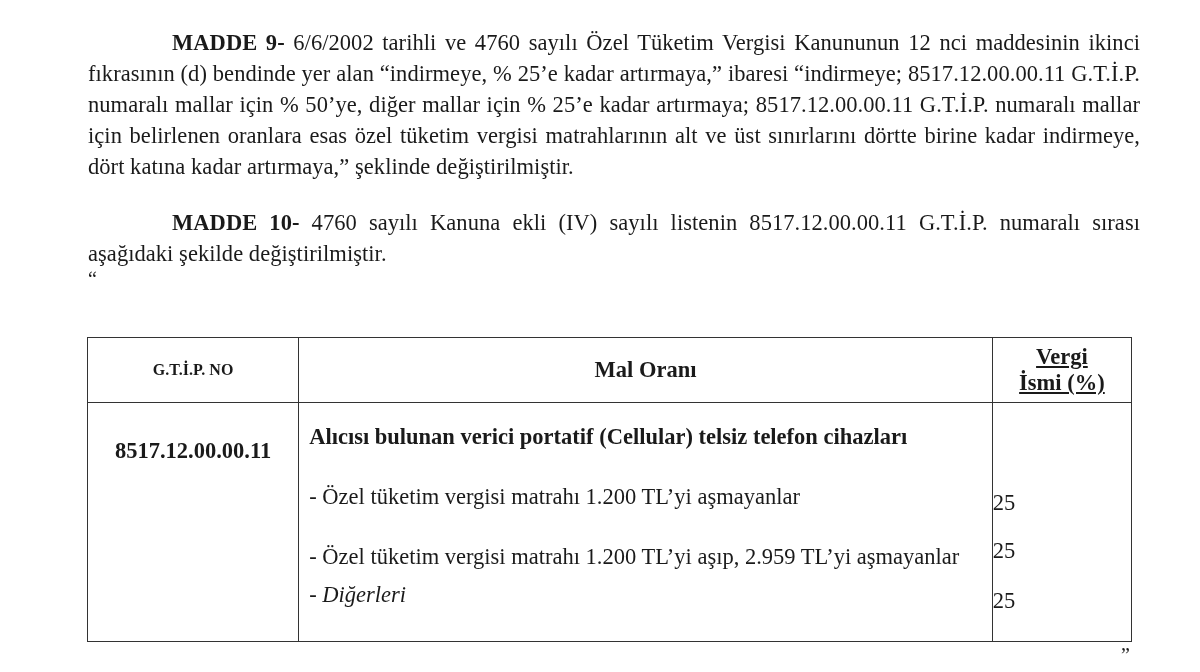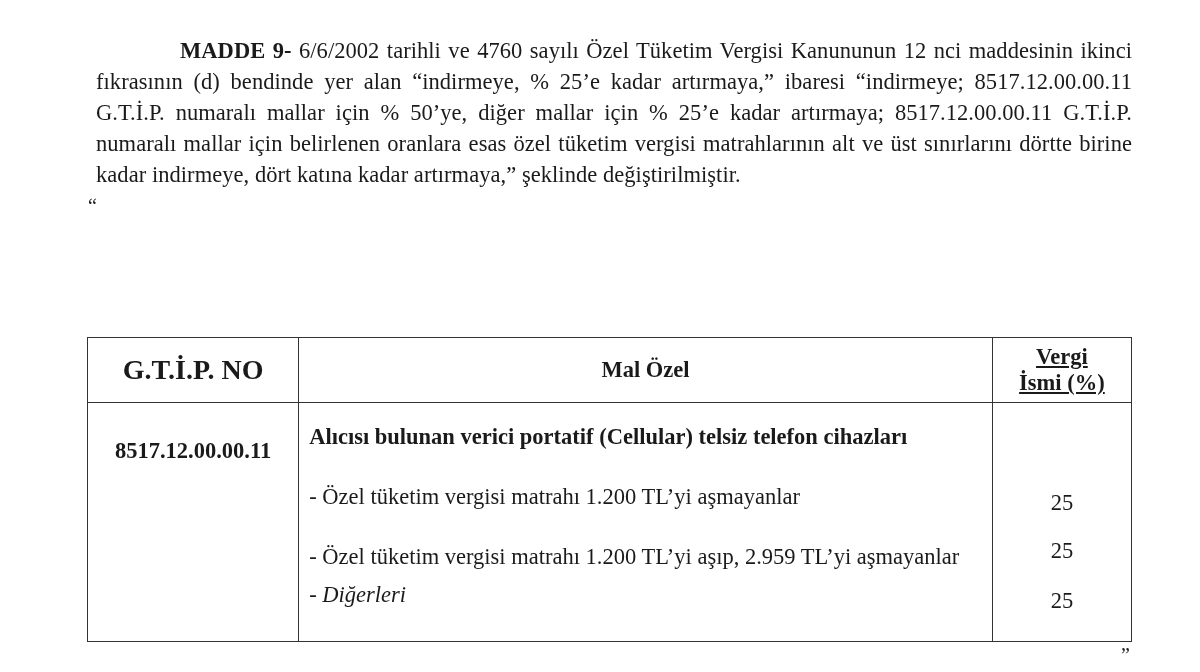--- a/index.html
+++ b/index.html
@@ -19,21 +19,21 @@
       position: absolute;
       left: 88px;
       top: 27px;
       width: 1052px;
     }
     .para {
       font-size: 22.5px;
       line-height: 31px;
       text-align: justify;
       text-align-last: left;
-      margin: 8px;
+      margin: 0;
       text-indent: 84px;
       letter-spacing: 0.05px;
     }
     .para b {
       font-weight: bold;
     }
     .para + .para {
       margin-top: 25px;
     }
     .quote-open {
@@ -58,21 +58,21 @@
     }
     table.gtip th {
       font-weight: bold;
       height: 64px;
       vertical-align: middle;
       text-align: center;
     }
     .col-gtip { width: 211px; }
     .col-mal { width: 693px; }
     .col-rate { width: 139px; }
-    .th-gtip { font-size: 28px; }
+    .th-gtip { font-size: 16px; }
     .th-rate { line-height: 26px; padding-top: 2px; text-decoration: underline; }
     .gtip-code {
       font-weight: bold;
       text-align: center;
       padding-top: 34px !important;
       margin-top: 39px;
     }
     .mal-cell {
       padding: 20px 6px 6px 10px !important;
     }
@@ -80,52 +80,53 @@
       font-weight: bold;
       line-height: 28px;
       margin-bottom: 16px;
     }
     .mal-line {
       line-height: 28px;
       margin-top: 32px;
     }
     .mal-line.gap { margin-top: 10px; font-style: italic; }
     .rate-cell {
-      text-align: center;
+      text-align: left;
       padding-top: 86px !important;
     }
     .rate-val { line-height: 28px; }
     .rate-val.r1 { margin-bottom: 20px; }
     .rate-val.r2 { margin-bottom: 22px; }
     .quote-close {
       position: absolute;
       left: 1121px;
       top: 645px;
       font-size: 20px;
       line-height: 20px;
     }
   </style>
 </head>
 <body>
 
 <div class="page">
   <p class="para"><b>MADDE 9-</b><span> 6/6/2002 tarihli ve 4760 sayılı Özel Tüketim Vergisi Kanununun 12 nci maddesinin ikinci fıkrasının (d) bendinde yer alan “indirmeye, % 25’e kadar artırmaya,” ibaresi “indirmeye; 8517.12.00.00.11 G.T.İ.P. numaralı mallar için % 50’ye, diğer mallar için % 25’e kadar artırmaya; 8517.12.00.00.11 G.T.İ.P. numaralı mallar için belirlenen oranlara esas özel tüketim vergisi matrahlarının alt ve üst sınırlarını dörtte birine kadar indirmeye, dört katına kadar artırmaya,” şeklinde değiştirilmiştir.</span></p>
+  <p class="para"><b>MADDE 10-</b><span> 4760 sayılı Kanuna ekli (IV) sayılı listenin 8517.12.00.00.11 G.T.İ.P. numaralı sırası aşağıdaki şekilde değiştirilmiştir.</span></p>
   <div class="quote-open">“</div>
 </div>
 
 <table class="gtip">
   <colgroup>
     <col class="col-gtip">
     <col class="col-mal">
     <col class="col-rate">
   </colgroup>
   <thead>
     <tr>
       <th class="th-gtip">G.T.İ.P. NO</th>
-      <th>Mal Özel</th>
+      <th>Mal Oranı</th>
       <th class="th-rate">
         <div>Vergi</div>
         <div>İsmi (%)</div>
       </th>
     </tr>
   </thead>
   <tbody>
     <tr style="height:239px;">
       <td class="gtip-code">8517.12.00.00.11</td>
       <td class="mal-cell">

